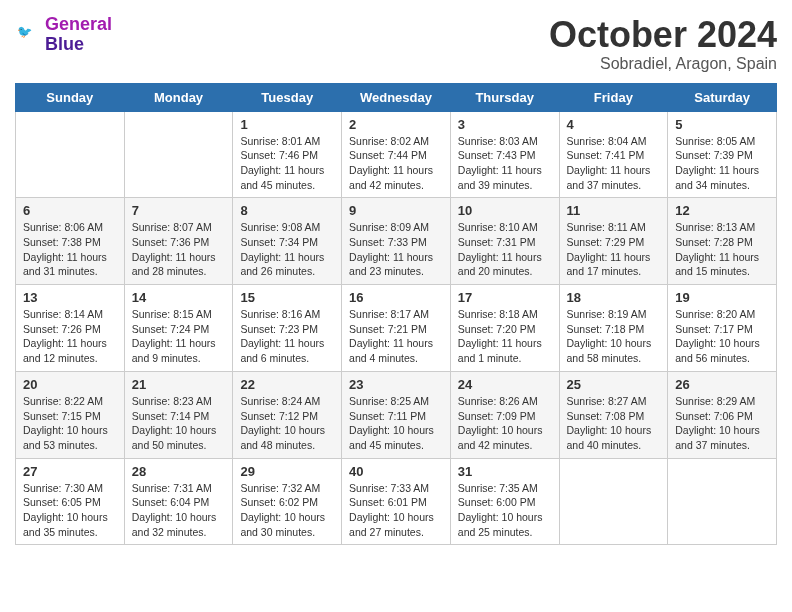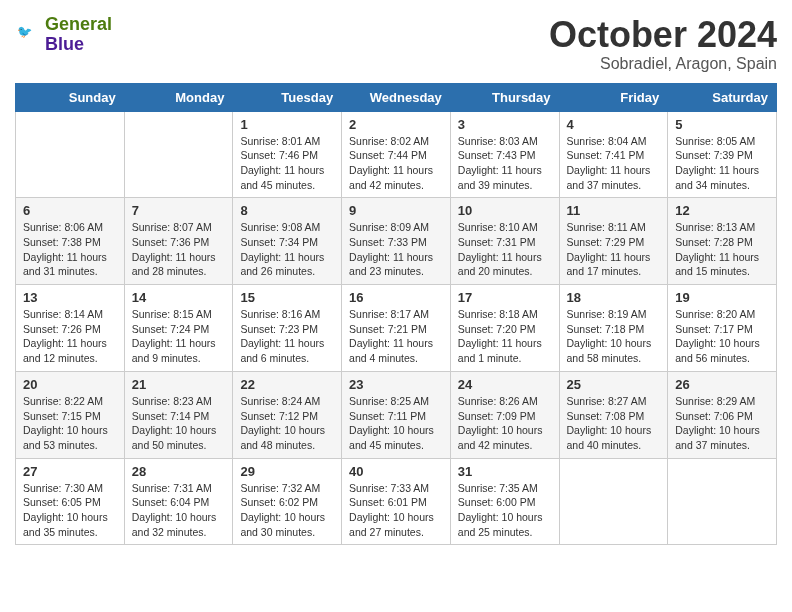--- a/index.html
+++ b/index.html
@@ -21,21 +21,21 @@
       align-items: center;
       gap: 0;
     }
     .logo-text {
       font-size: 18px;
       font-weight: bold;
       color: #333;
       line-height: 1.1;
     }
     .logo-text span {
-      color: #4d7c0f;
+      color: #a21caf;
     }
     .logo-bird {
       width: 28px;
       height: 28px;
       margin-left: 2px;
     }
     .title-block {
       text-align: right;
     }
     .month-title {
@@ -49,21 +49,21 @@
       color: #555;
     }
     .calendar-table {
       width: 100%;
       border-collapse: collapse;
       border: 1px solid #ccc;
     }
     .calendar-table th {
       background-color: #2c6fad;
       color: #fff;
-      text-align: right;
+      text-align: center;
       padding: 6px 8px;
       font-size: 13px;
       font-weight: bold;
       border: 1px solid #2c6fad;
     }
     .calendar-table td {
       vertical-align: top;
       padding: 5px 7px;
       border: 1px solid #ccc;
       width: calc(100% / 7);

